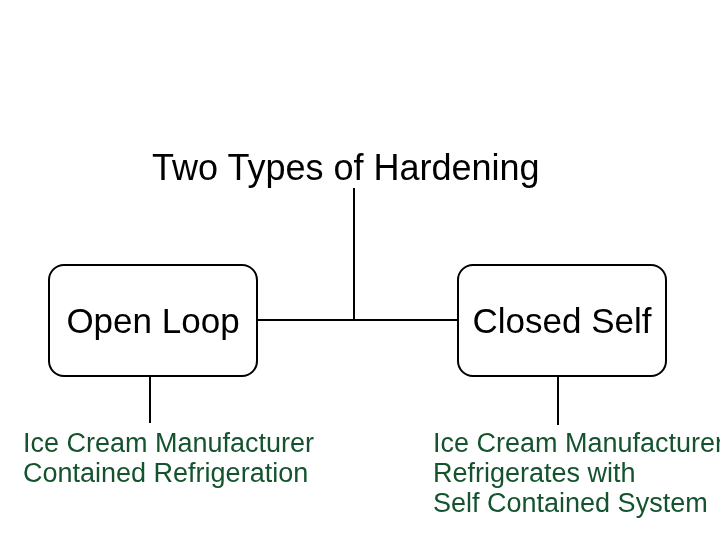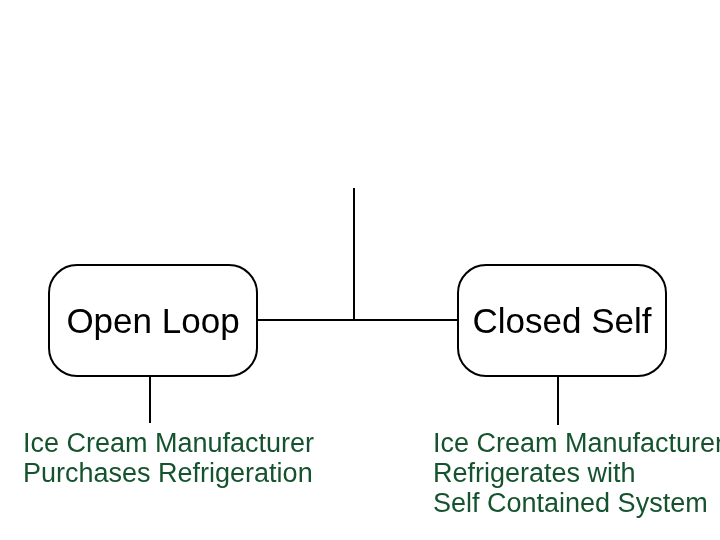--- a/index.html
+++ b/index.html
@@ -34,21 +34,21 @@
     position: absolute;
     height: 2px;
     background: #000000;
   }
   .node {
     position: absolute;
     box-sizing: border-box;
     width: 210px;
     height: 113px;
     border: 2px solid #000000;
-    border-radius: 29px;
+    border-radius: 16px;
     background: #ffffff;
     display: flex;
     align-items: center;
     justify-content: center;
     font-size: 35px;
     white-space: nowrap;
   }
   .node-open   { left: 48px;  top: 264px; }
   .node-closed { left: 457px; top: 264px; }
   .caption {
@@ -63,40 +63,41 @@
   .line-title-stub  { left: 353px; top: 188px; height: 131px; }
   .line-connector   { left: 258px; top: 319px; width: 199px; }
   .line-open-stub   { left: 149px; top: 377px; height: 46px; }
   .line-closed-stub { left: 557px; top: 377px; height: 48px; }
 </style>
 </head>
 <body>
 
 <div class="slide">
 
+  <div class="title">Two Types of Hardening</div>
 
   <div class="vline line-title-stub"></div>
 
   <div class="hline line-connector"></div>
 
   <div class="vline line-open-stub"></div>
 
   <div class="vline line-closed-stub"></div>
 
   <div class="node node-open">
     <span>Open Loop</span>
   </div>
 
   <div class="node node-closed">
     <span>Closed Self</span>
   </div>
 
   <div class="caption caption-open">
     <div>Ice Cream Manufacturer</div>
-    <div>Purchases Refrigeration</div>
+    <div>Contained Refrigeration</div>
   </div>
 
   <div class="caption caption-closed">
     <div>Ice Cream Manufacturer</div>
     <div>Refrigerates with</div>
     <div>Self Contained System</div>
   </div>
 
 </div>
 

